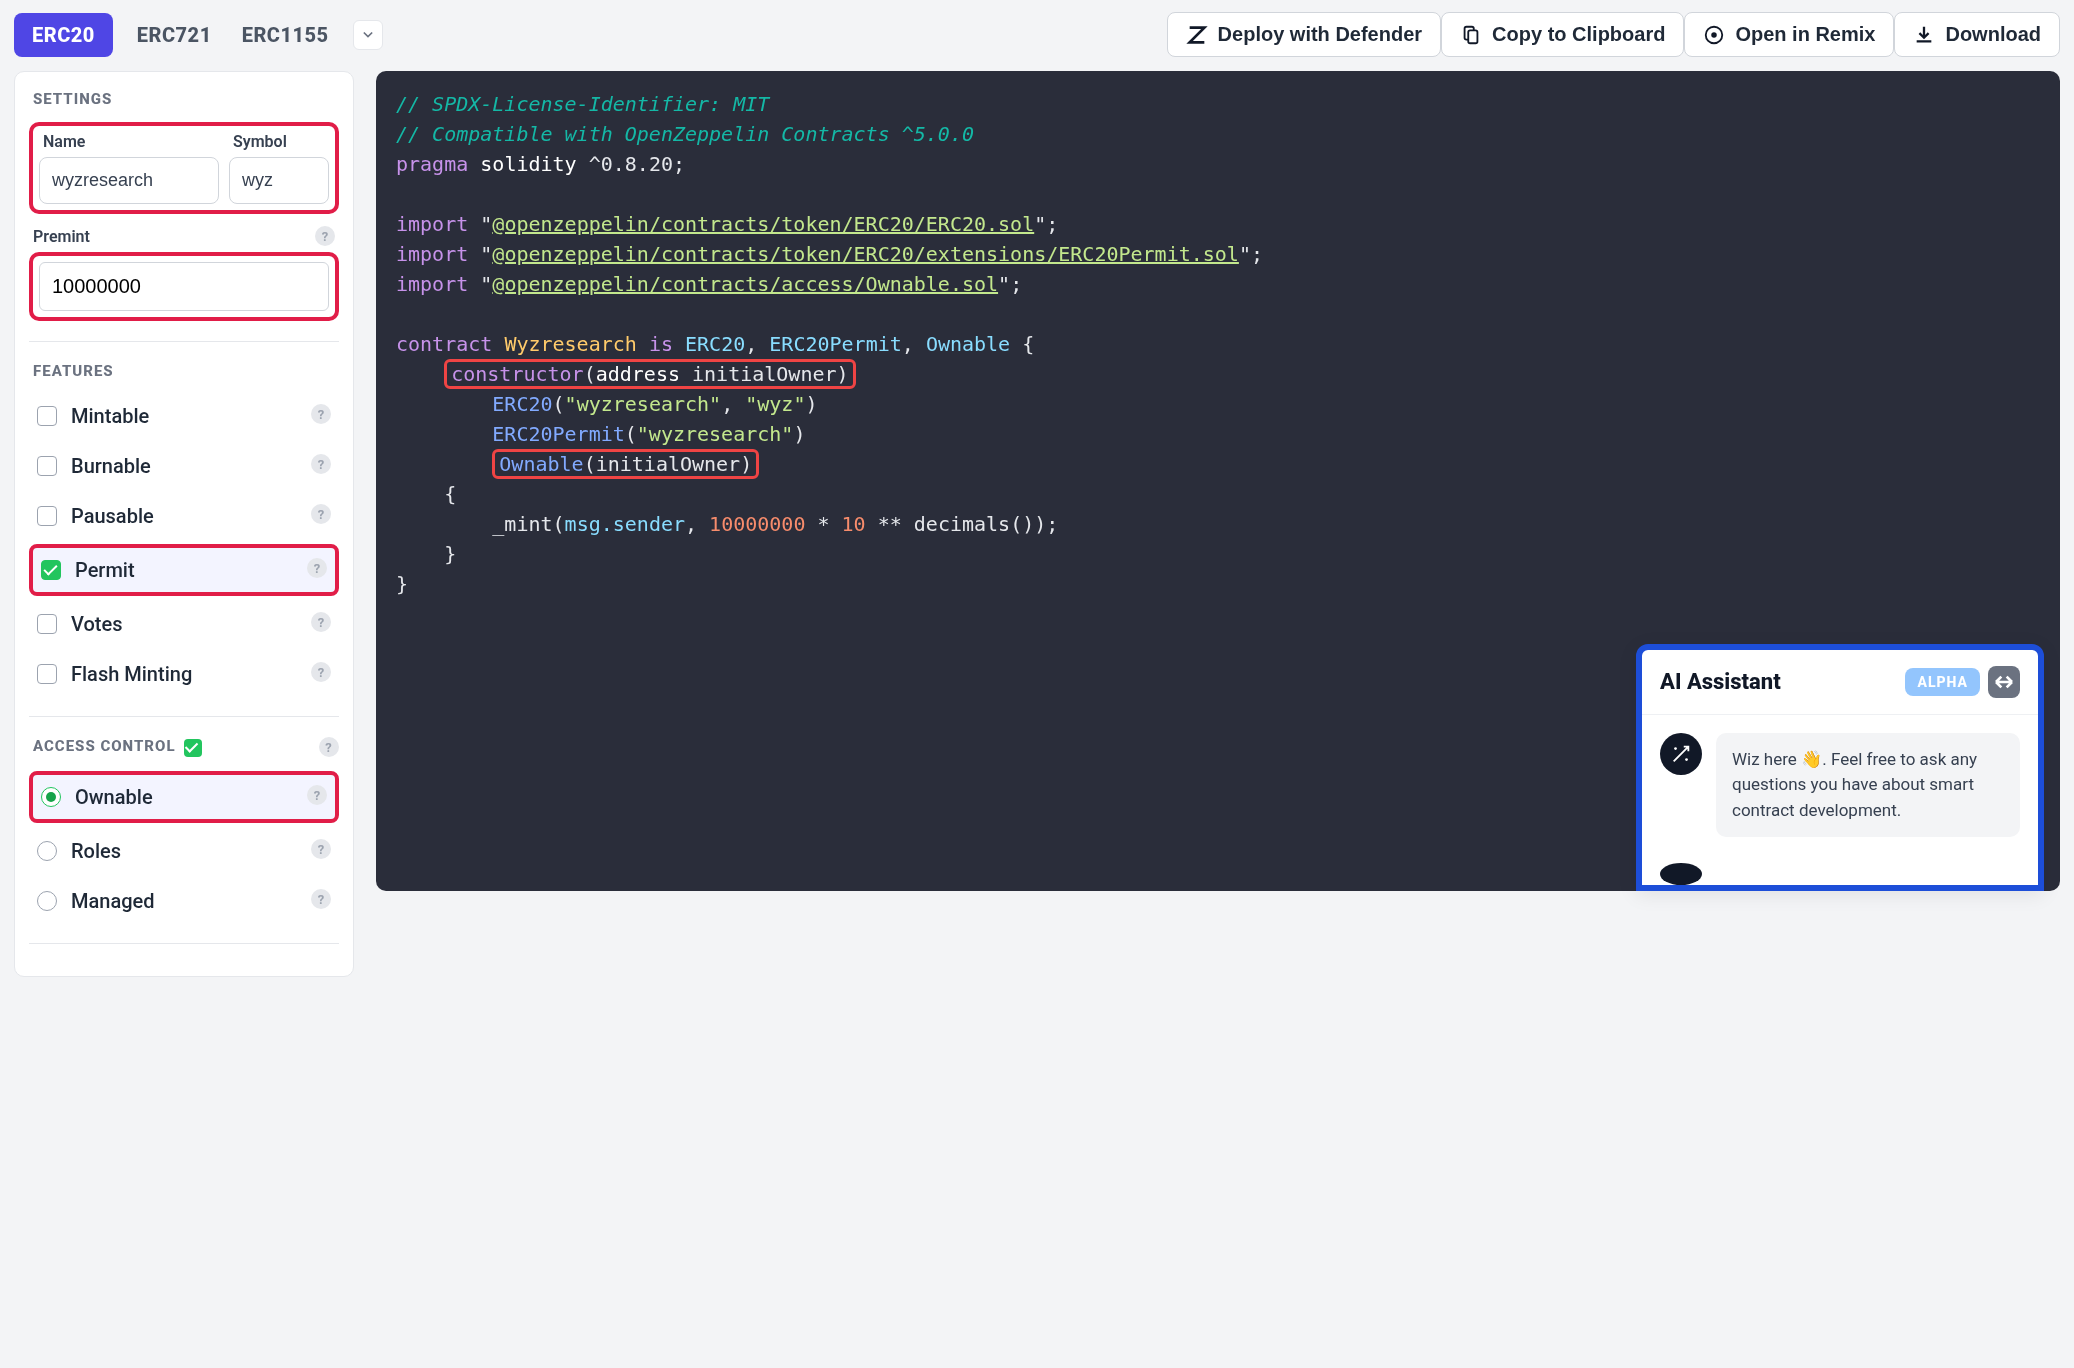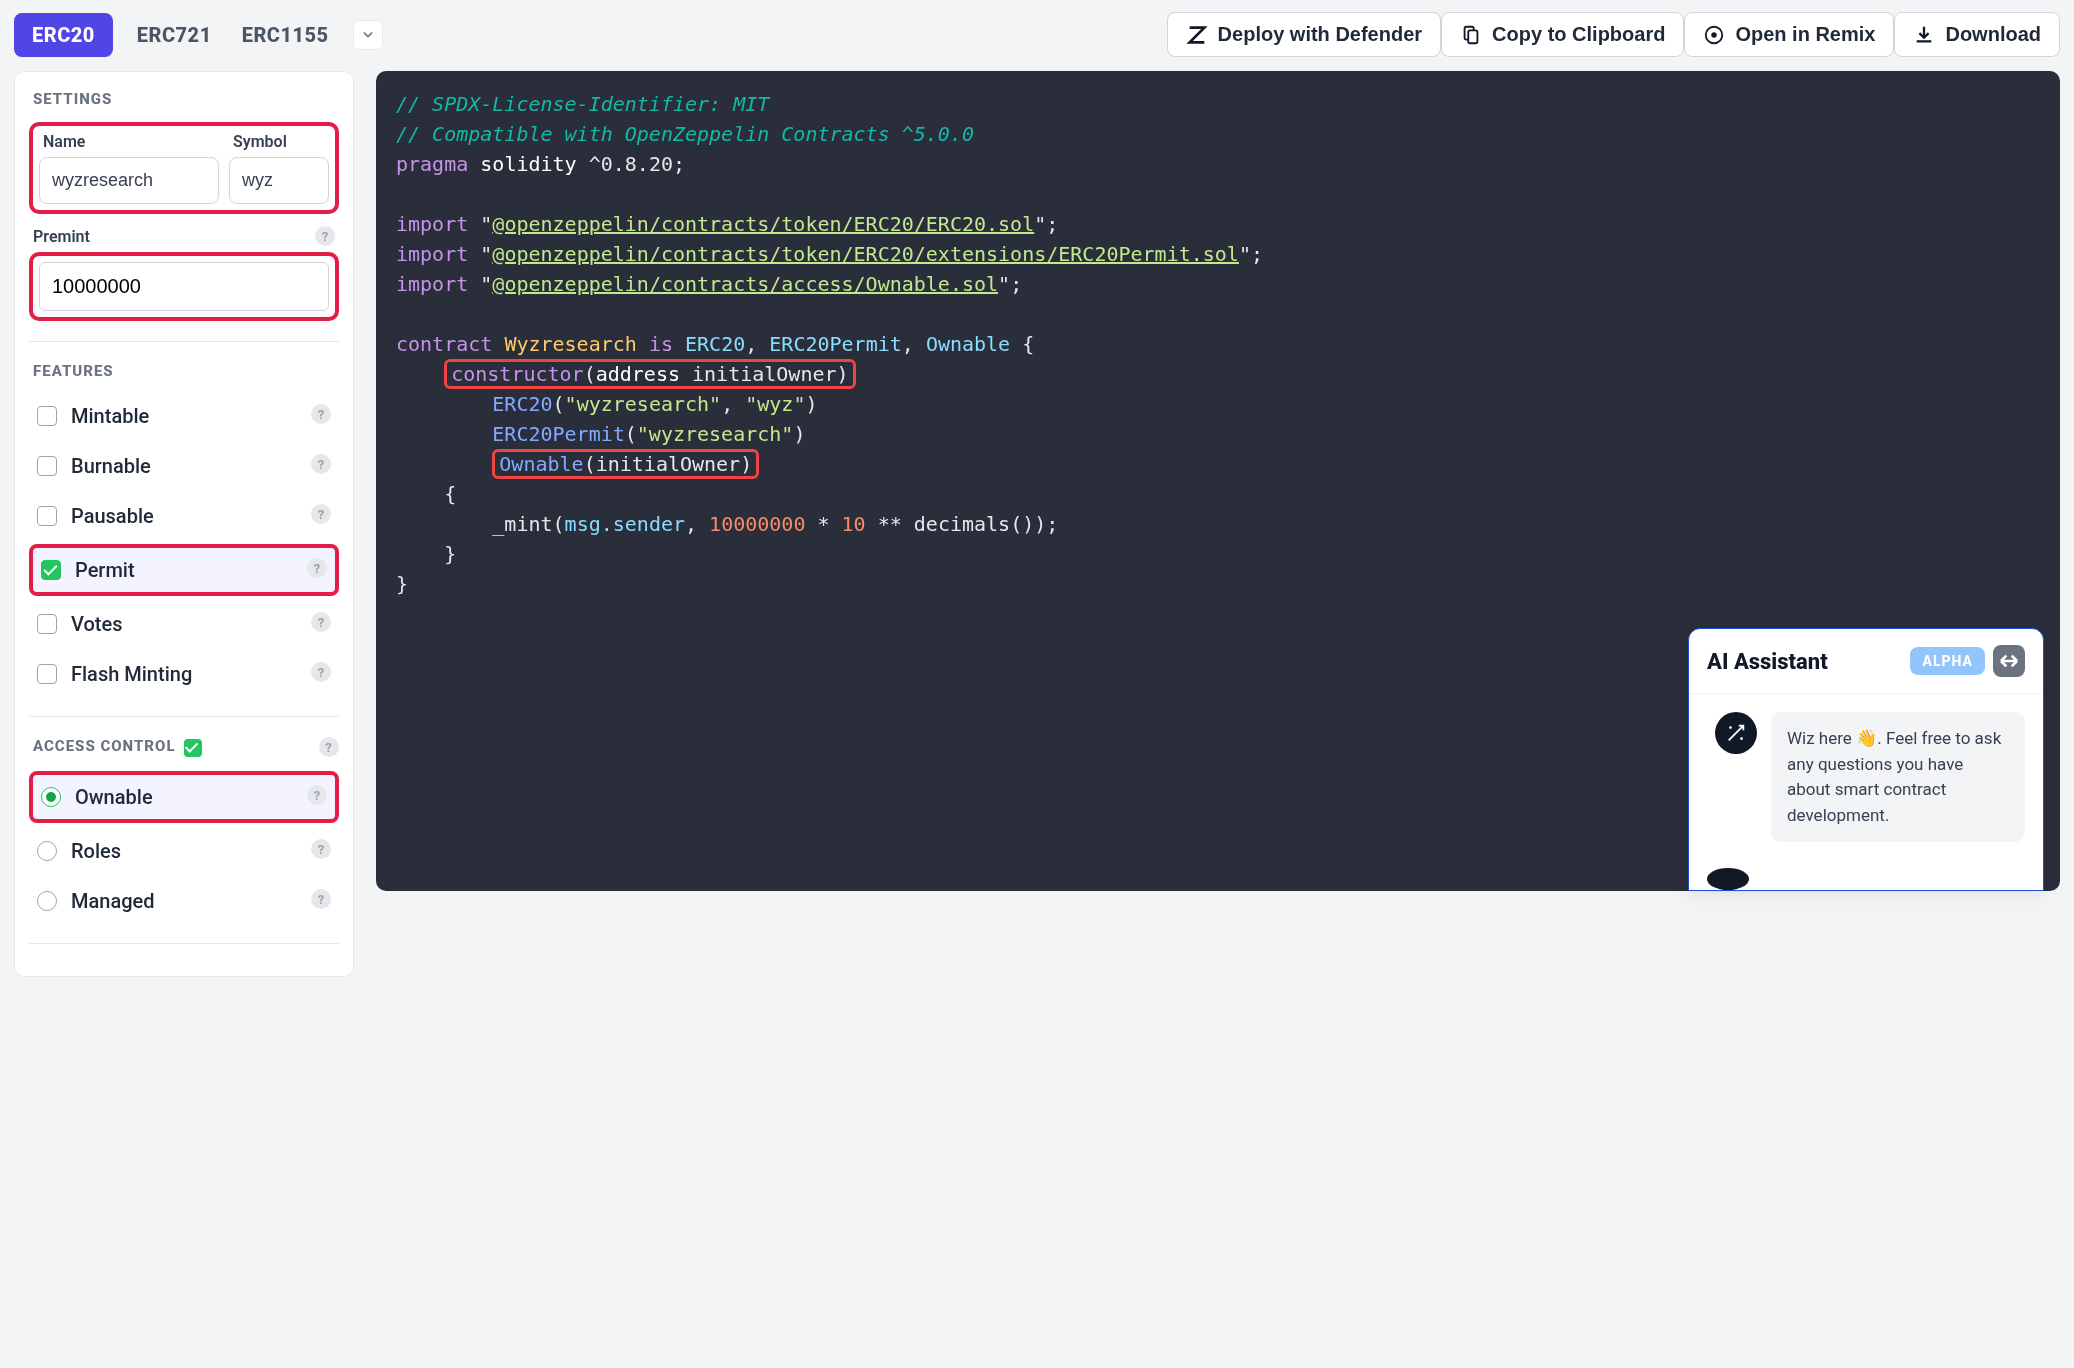--- a/index.html
+++ b/index.html
@@ -120,39 +120,39 @@
   .c-key2 { color:#ffffff; }
   .c-str { color:#c3e88d; text-decoration: underline; }
   .c-num { color:#f78c6c; }
   .c-type { color:#89ddff; }
   .c-ident { color:#ffcb6b; }
   .c-func { color:#82aaff; }
   .c-paren { color:#e5e7eb; }
   .hl { border:3px solid #ef4444; border-radius:6px; padding: 0 4px;}
   .ai-panel {
     position:absolute; right:16px; bottom:0;
-    width:356px; background:#fff; border-radius:12px 12px 0 0;
-    border:1px solid #1d4ed8; box-shadow:0 4px 20px rgba(0,0,0,0.08);
+    width:408px; background:#fff; border-radius:12px 12px 0 0;
+    border:6px solid #1d4ed8; box-shadow:0 4px 20px rgba(0,0,0,0.08);
     overflow:hidden;
   }
   .ai-header{
     display:flex; align-items:center; justify-content:space-between;
     padding:16px 18px; border-bottom:1px solid #eef0f3;
   }
   .ai-title{ font-size:22px; font-weight:800; color:#111827;}
   .ai-header-right{ display:flex; gap:8px; align-items:center;}
   .alpha-badge{
     background:#93c5fd; color:#fff; font-weight:800; font-size:14px;
     padding:6px 12px; border-radius:8px; letter-spacing:1px;
   }
   .expand-btn{
     width:32px;height:32px;border-radius:8px;background:#6b7280;
     color:#fff;display:flex;align-items:center;justify-content:center;
   }
-  .ai-body { padding:18px; display:flex; gap:14px; align-items:flex-start;margin-left:8px;}
+  .ai-body { padding:18px; display:flex; gap:14px; align-items:flex-start;}
   .ai-avatar{
     width:42px;height:42px;border-radius:50%;background:#111827;
     display:flex;align-items:center;justify-content:center;flex-shrink:0;
   }
   .ai-avatar svg{ width:22px;height:22px;}
   .ai-msg{
     background:#f3f4f6; border-radius:10px; padding:14px 16px;
     font-size:17px; color:#374151; line-height:1.5;
   }
   .ai-extra{

